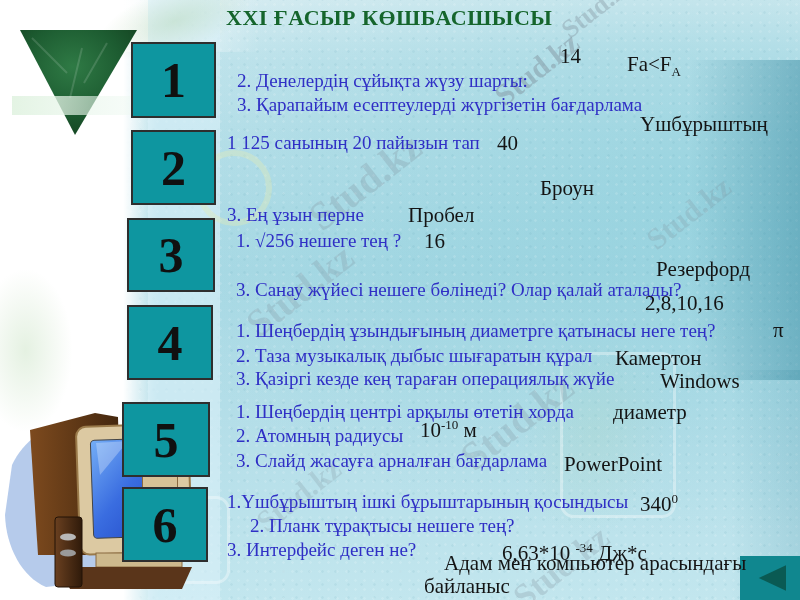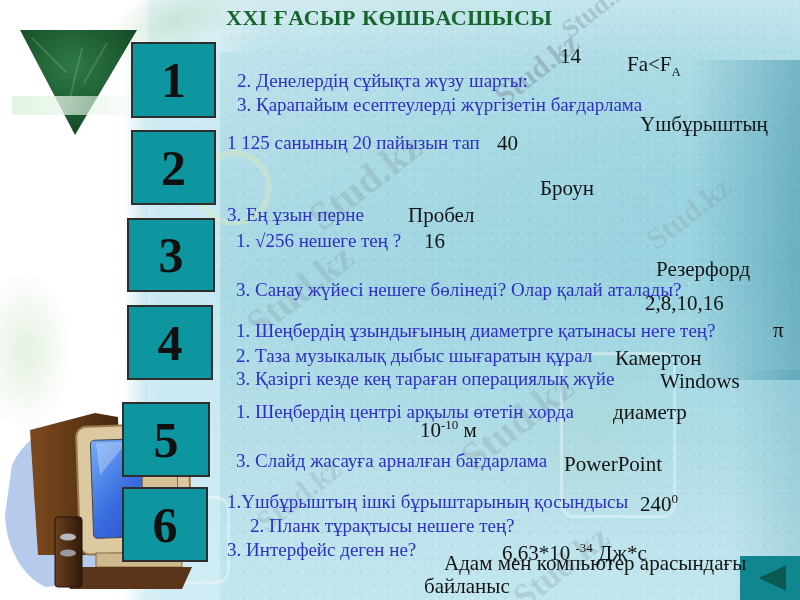--- a/index.html
+++ b/index.html
@@ -156,29 +156,30 @@
   <div class="a" style="left:645px;top:291px;">2,8,10,16</div>
 
   <div class="q" style="left:236px;top:320px;">1. Шеңбердің ұзындығының диаметрге қатынасы неге тең?</div>
   <div class="q" style="left:236px;top:345px;">2. Таза музыкалық дыбыс шығаратын құрал</div>
   <div class="q" style="left:236px;top:368px;">3. Қазіргі кезде кең тараған операциялық жүйе</div>
   <div class="a" style="left:773px;top:318px;">π</div>
   <div class="a" style="left:615px;top:346px;">Камертон</div>
   <div class="a" style="left:624px;top:369px;margin-left:36px;">Windows</div>
 
   <div class="q" style="left:236px;top:401px;">1. Шеңбердің центрі арқылы өтетін хорда</div>
+  <div class="q" style="left:236px;top:425px;">2. Атомның радиусы</div>
   <div class="q" style="left:236px;top:450px;">3. Слайд жасауға арналған бағдарлама</div>
   <div class="a" style="left:613px;top:400px;">диаметр</div>
   <div class="a" style="left:420px;top:417px;"><span>10</span><sup>-10</sup><span> м</span></div>
   <div class="a" style="left:564px;top:452px;">PowerPoint</div>
 
   <div class="q" style="left:227px;top:491px;">1.Үшбұрыштың ішкі  бұрыштарының қосындысы</div>
   <div class="q" style="left:227px;top:515px;padding-left:23px;">2. Планк тұрақтысы нешеге тең?</div>
   <div class="q" style="left:227px;top:539px;">3. Интерфейс деген не?</div>
-  <div class="a" style="left:640px;top:491px;"><span>240</span><sup>0</sup></div>
+  <div class="a" style="left:640px;top:491px;"><span>340</span><sup>0</sup></div>
   <div class="a" style="left:502px;top:540px;"><span>6,63*10 </span><sup>-34</sup><span> Дж*с</span></div>
   <div class="a" style="left:444px;top:551px;">Адам мен компьютер арасындағы</div>
   <div class="a" style="left:424px;top:574px;">байланыс</div>
 
   <span class="wm" style="left:488px;top:52px;font-size:30px;">Stud.kz</span>
   <span class="wm" style="left:556px;top:-8px;font-size:26px;opacity:.8;">Stud.kz</span>
   <span class="wm" style="left:300px;top:158px;font-size:40px;opacity:.6;">Stud.kz</span>
   <span class="wm" style="left:238px;top:268px;font-size:38px;opacity:.55;">Stud.kz</span>
   <span class="wm" style="left:640px;top:196px;font-size:30px;opacity:.5;">Stud.kz</span>
   <span class="wm" style="left:452px;top:398px;font-size:40px;opacity:.55;">Stud.kz</span>

